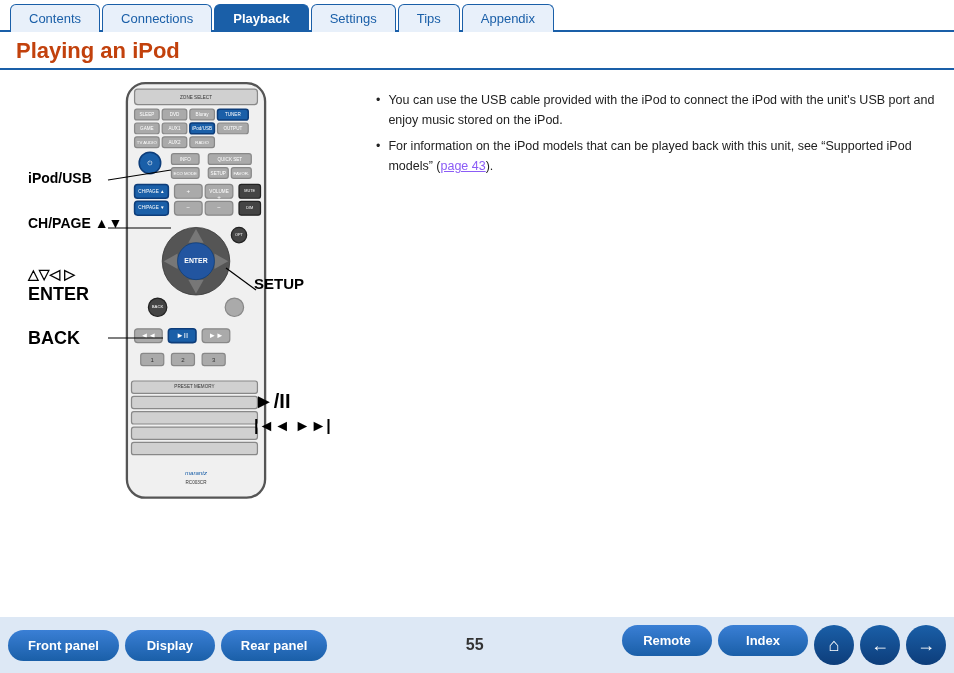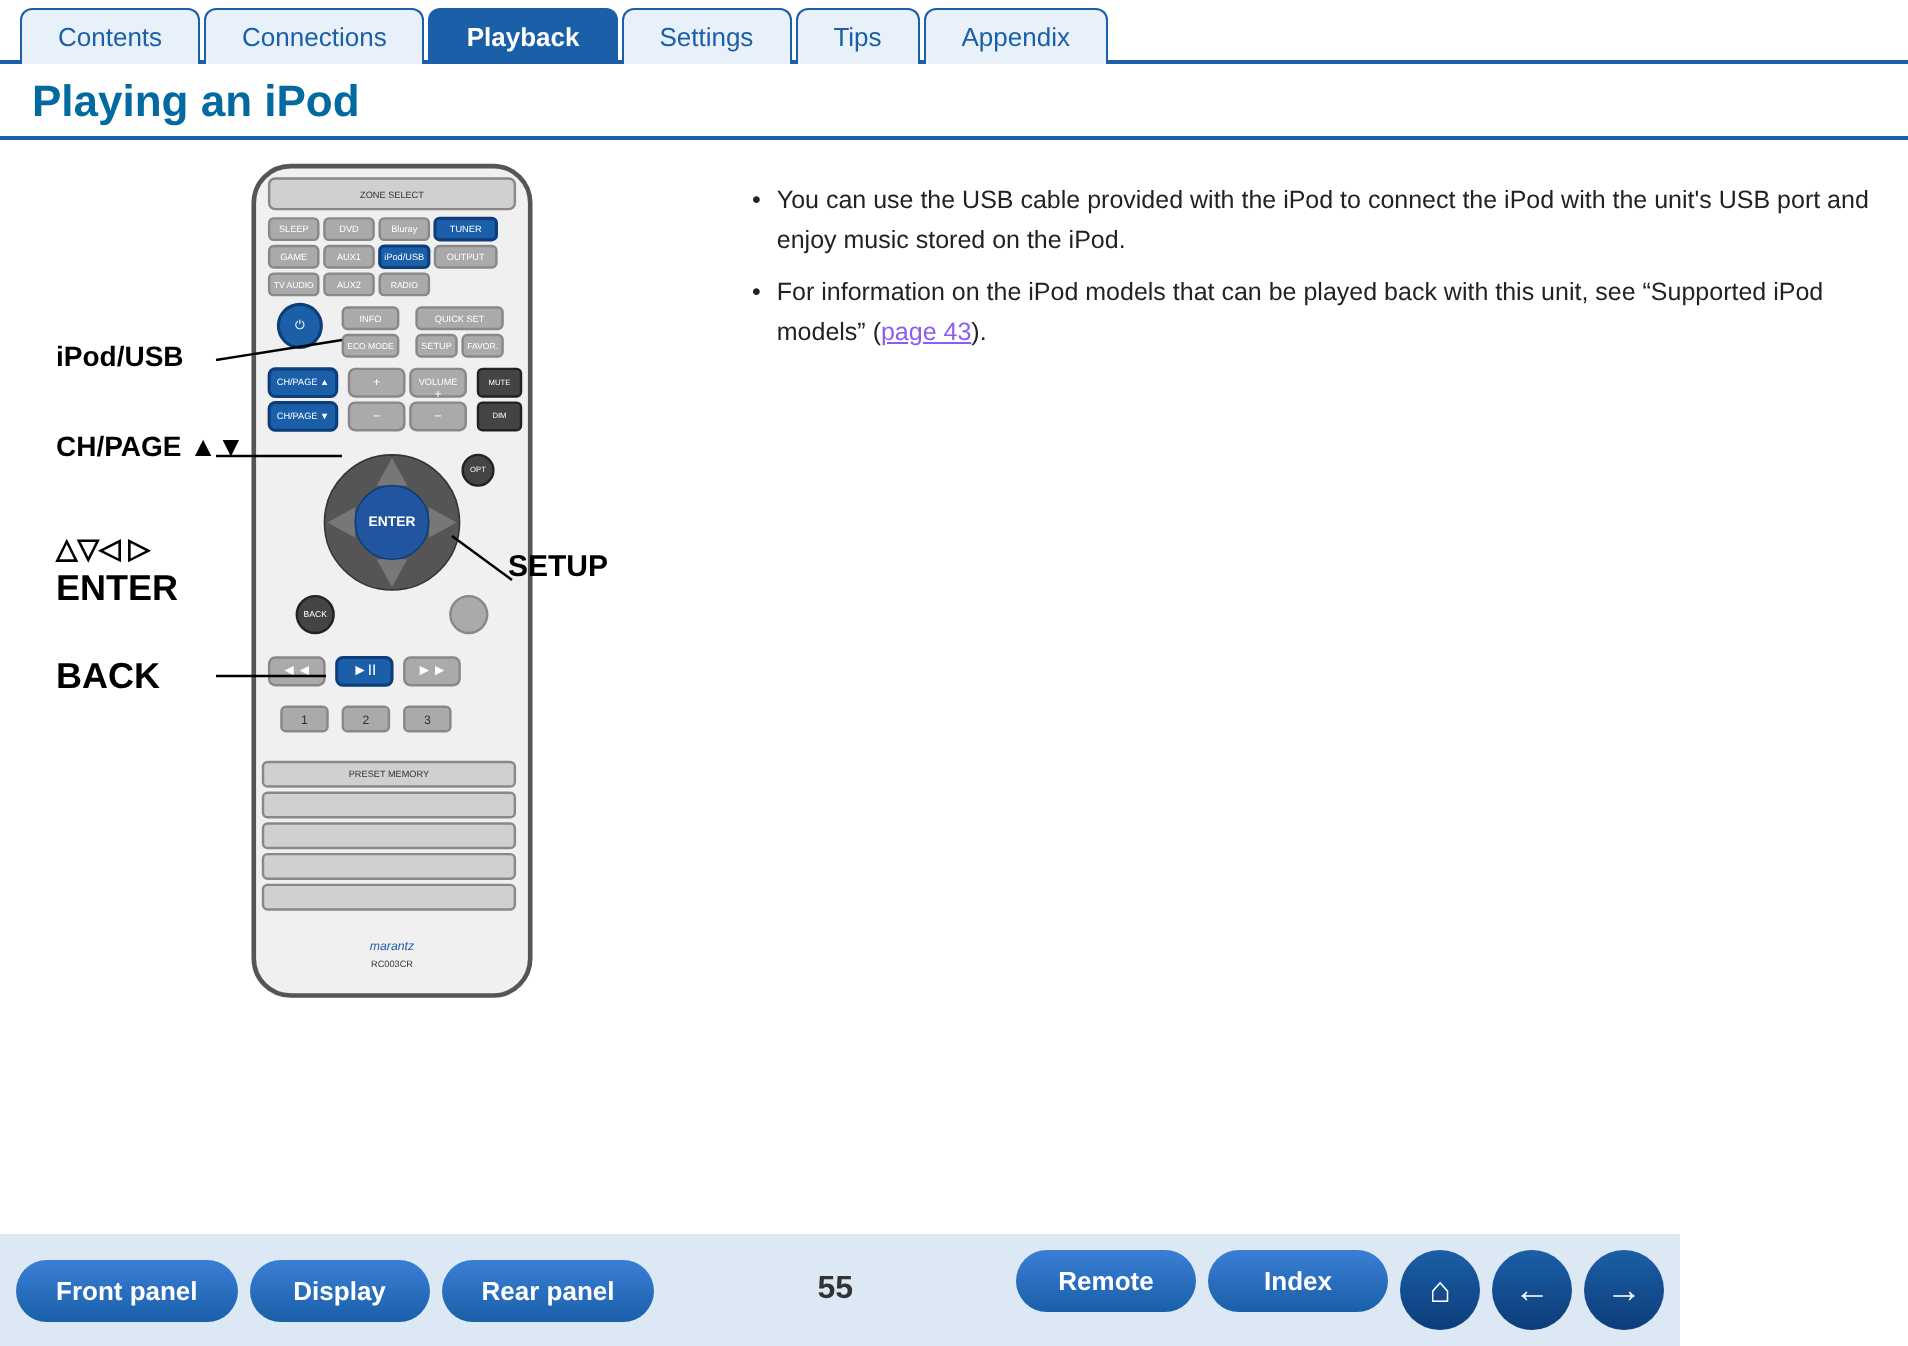--- a/index.html
+++ b/index.html
@@ -39,21 +39,21 @@
       background: #1a5fa8;
       color: #fff;
       font-weight: bold;
       z-index: 2;
     }
 
     
     .page-title {
       font-size: 22px;
       font-weight: bold;
-      color: #0369a1;
+      color: #c2410c;
       border-bottom: 2px solid #1a5fa8;
       padding: 6px 16px 4px 16px;
     }
 
     
     .main-content {
       display: flex;
       flex-direction: row;
       padding: 10px 16px;
       height: calc(673px - 42px - 44px - 56px);
@@ -90,21 +90,21 @@
       font-size: 13px;
       color: #000;
       white-space: nowrap;
     }
 
     
     .bottom-nav {
       position: absolute;
       bottom: 0;
       left: 0;
-      width: 840px;
+      width: 954px;
       height: 56px;
       background: #dde8f5;
       display: flex;
       align-items: center;
       justify-content: space-between;
       padding: 0 8px;
     }
     .bottom-nav-left {
       display: flex;
       gap: 6px;
@@ -379,20 +379,24 @@
       </div>
 
       <div class="remote-label" style="left:12px; top:248px;">
         <span style="font-weight:bold; font-size:18px;">BACK</span>
       </div>
 
       <div class="remote-label" style="left:238px; top:195px;">
         <span style="font-weight:bold; font-size:15px;">SETUP</span>
       </div>
 
+      <div style="position:absolute; left:238px; top:310px; font-size:20px; font-weight:bold; color:#000;">
+        <div>►/II</div>
+        <div style="font-size:16px; margin-top:4px;">|◄◄  ►►|</div>
+      </div>
 
     </div>
   </div>
 
   <div class="info-area">
     <div class="bullet">
       <span></span>
       <span>You can use the USB cable provided with the iPod to connect the iPod with the unit's USB port and enjoy music stored on the iPod.</span>
     </div>
     <div class="bullet">

